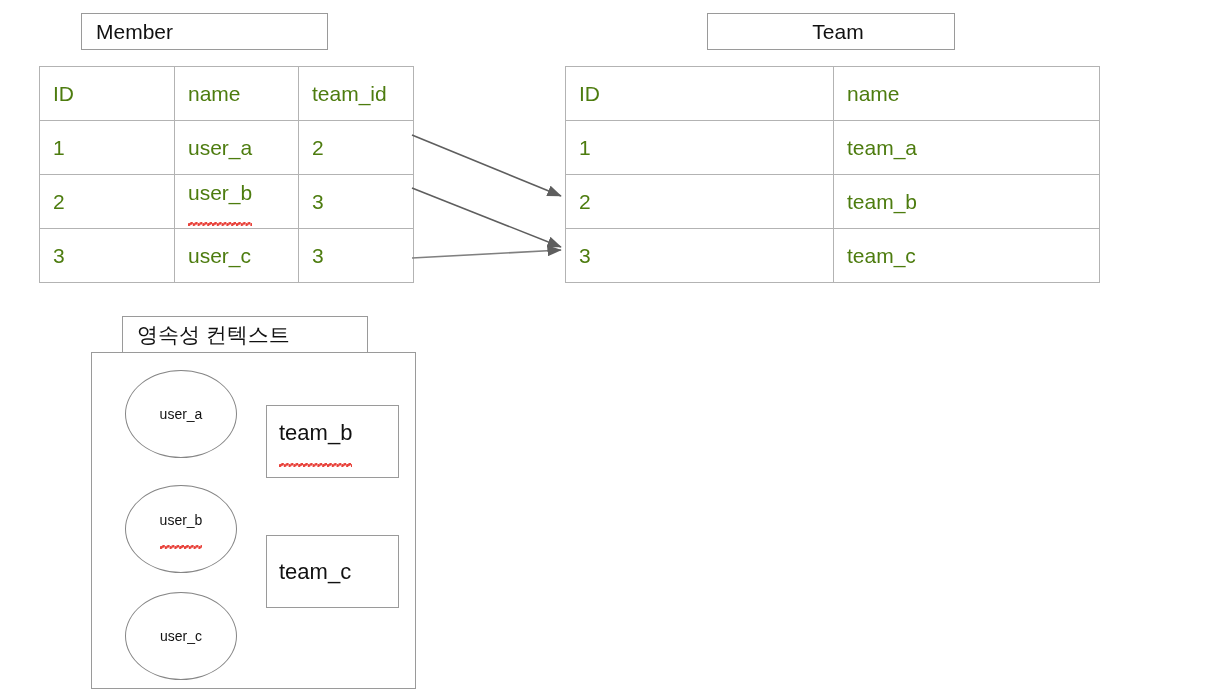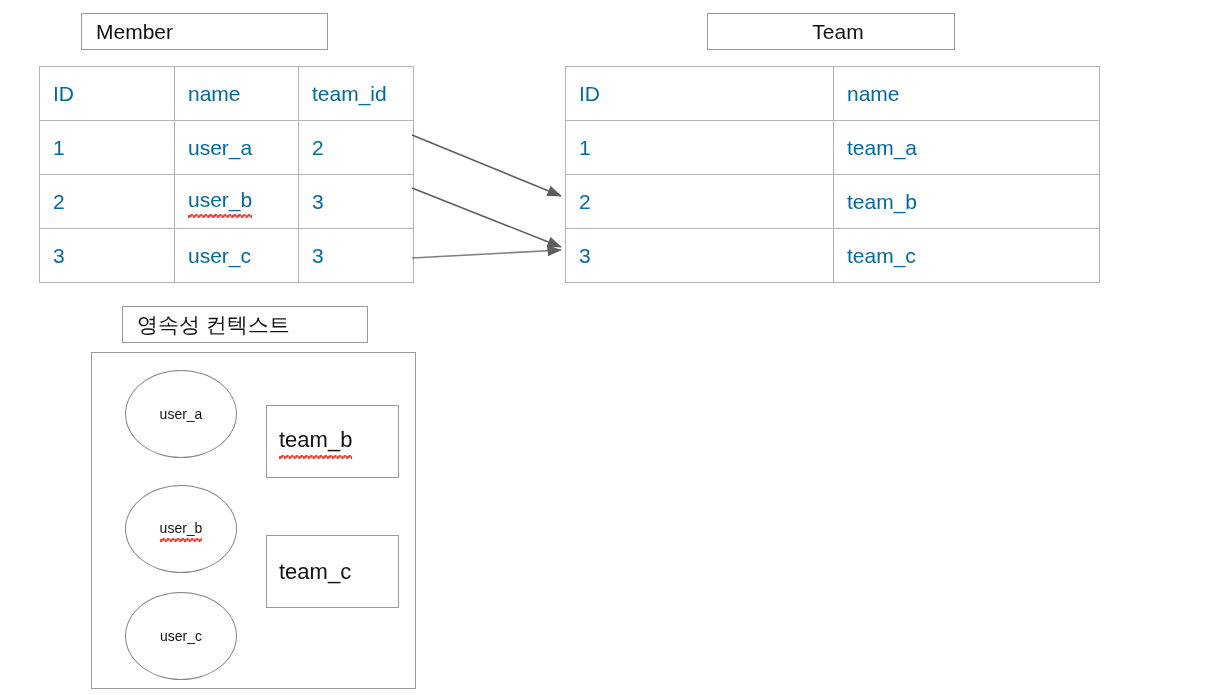--- a/index.html
+++ b/index.html
@@ -34,56 +34,56 @@
     align-items: center;
     padding-left: 14px;
     font-size: 21px;
     line-height: 1;
     color: #111111;
     white-space: nowrap;
   }
 
   #member-title-box { left: 81px;  top: 13px;  width: 247px; height: 37px; }
   #team-title-box   { left: 707px; top: 13px;  width: 248px; height: 37px; justify-content: center; }
-  #pc-title-box     { left: 122px; top: 306px; width: 246px; height: 37px; }
+  #pc-title-box     { left: 122px; top: 316px; width: 246px; height: 37px; }
 
   
   .data-table {
     position: absolute;
     box-sizing: border-box;
     border-collapse: collapse;
     background: #ffffff;
     table-layout: fixed;
   }
   .data-table td {
     border: 1px solid #b3b3b3;
     box-sizing: border-box;
     font-size: 21px;
-    color: #0369a1;
+    color: #4d7c0f;
     padding: 0 0 0 13px;
     height: 54px;
     vertical-align: middle;
     white-space: nowrap;
     overflow: hidden;
   }
 
   #member-table { left: 39px; top: 66px; width: 374px; }
   #member-table col.c0 { width: 135px; }
   #member-table col.c1 { width: 124px; }
   #member-table col.c2 { width: 115px; }
 
   #team-table { left: 565px; top: 66px; width: 534px; }
   #team-table col.c0 { width: 268px; }
   #team-table col.c1 { width: 266px; }
 
   
   .squiggle {
     position: relative;
     display: inline-block;
-    padding-bottom: 3px;
+    padding-bottom: 18px;
   }
   .squiggle::after {
     content: "";
     position: absolute;
     left: 0;
     right: 0;
     bottom: -3px;
     height: 4px;
     background-image:
       radial-gradient(circle at 1.2px 2.6px, #e8413a 1.25px, rgba(232,65,58,0) 1.6px),

